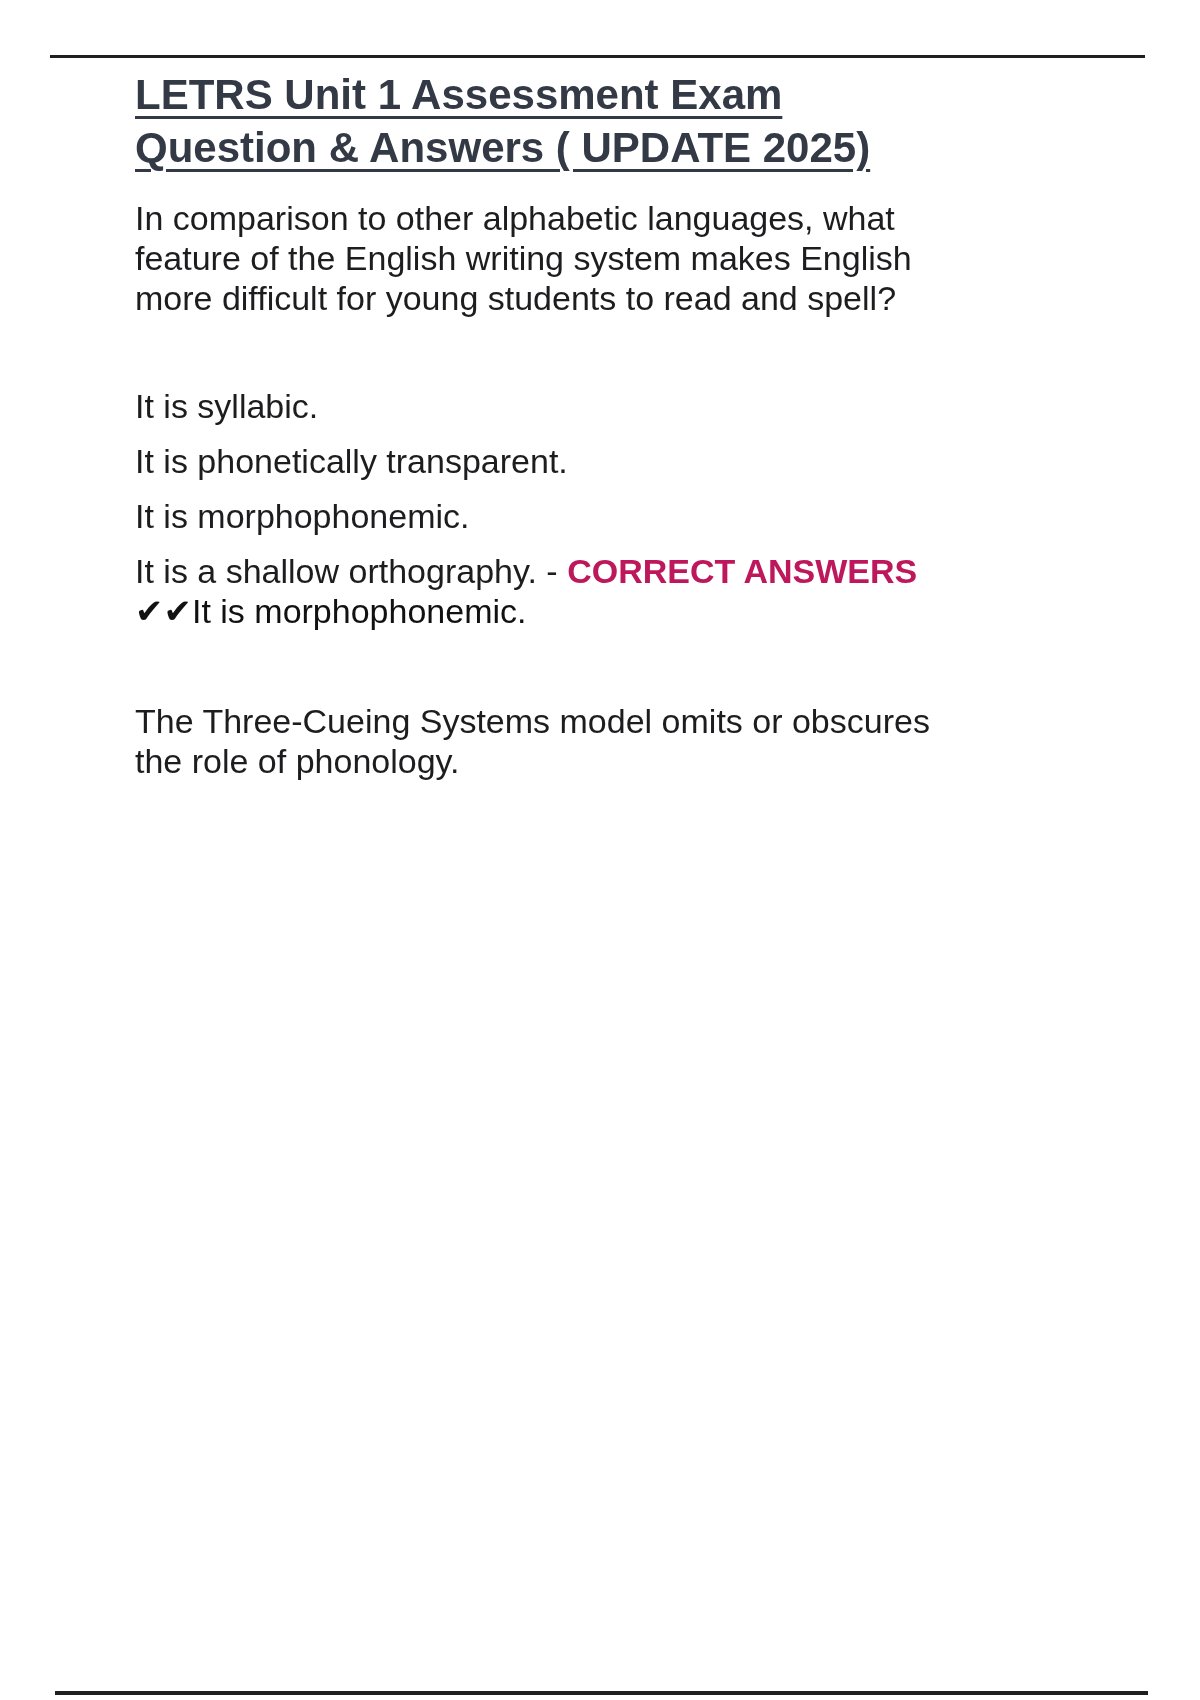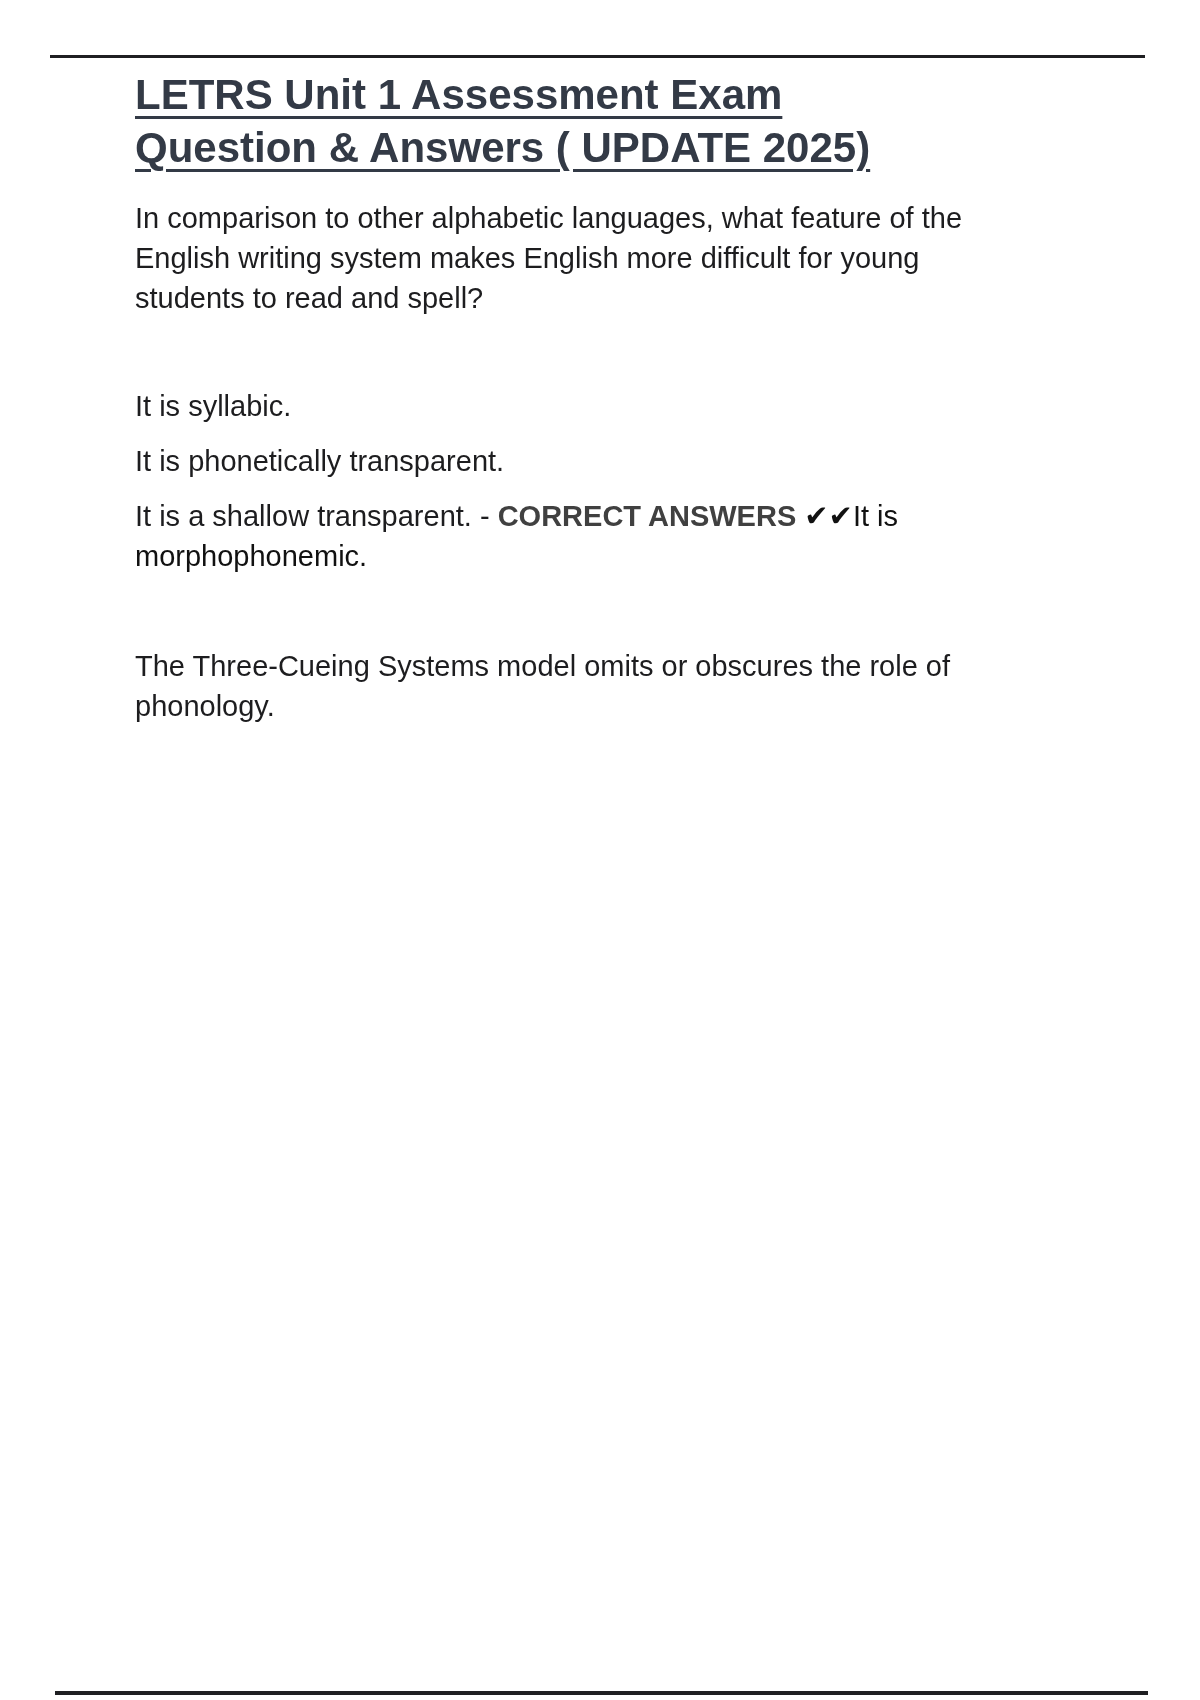--- a/index.html
+++ b/index.html
@@ -50,32 +50,32 @@
     display: block;
     text-decoration: underline;
     text-decoration-thickness: 3px;
     text-underline-offset: 7px;
   }
   .qa-block {
     margin-bottom: 70px;
   }
   .qa-block p {
     margin: 0 0 15px 0;
-    font-size: 29px;
+    font-size: 34px;
     line-height: 40px;
     color: #1d1d1f;
   }
   .qa-block p.question {
     margin-bottom: 68px;
   }
   .qa-block p.final {
     margin-bottom: 0;
   }
   .correct-label {
-    color: #404040;
+    color: #be185d;
     font-weight: bold;
   }
   .answer-text {
     color: #111111;
   }
 </style>
 </head>
 <body>
 
 <div class="page">
@@ -85,21 +85,22 @@
     <h1 class="doc-title">
       <span class="title-line">LETRS Unit 1 Assessment Exam</span>
       <span class="title-line">Question &amp; Answers ( UPDATE 2025)</span>
     </h1>
 
     <main id="qa-container">
         <section class="qa-block">
           <p class="question">In comparison to other alphabetic languages, what feature of the English writing system makes English more difficult for young students to read and spell?</p>
           <p class="option">It is syllabic.</p>
           <p class="option">It is phonetically transparent.</p>
-          <p class="option final"><span class="option-text">It is a shallow transparent. - </span><span class="correct-label">CORRECT ANSWERS</span><span class="answer-text"> ✔✔It is morphophonemic.</span></p>
+          <p class="option">It is morphophonemic.</p>
+          <p class="option final"><span class="option-text">It is a shallow orthography. - </span><span class="correct-label">CORRECT ANSWERS</span><span class="answer-text"> ✔✔It is morphophonemic.</span></p>
         </section>
         <section class="qa-block">
           <p class="option">The Three-Cueing Systems model omits or obscures the role of phonology.</p>
         </section>
       </main>
   </div>
 
   <hr class="rule bottom">
 </div>
 

